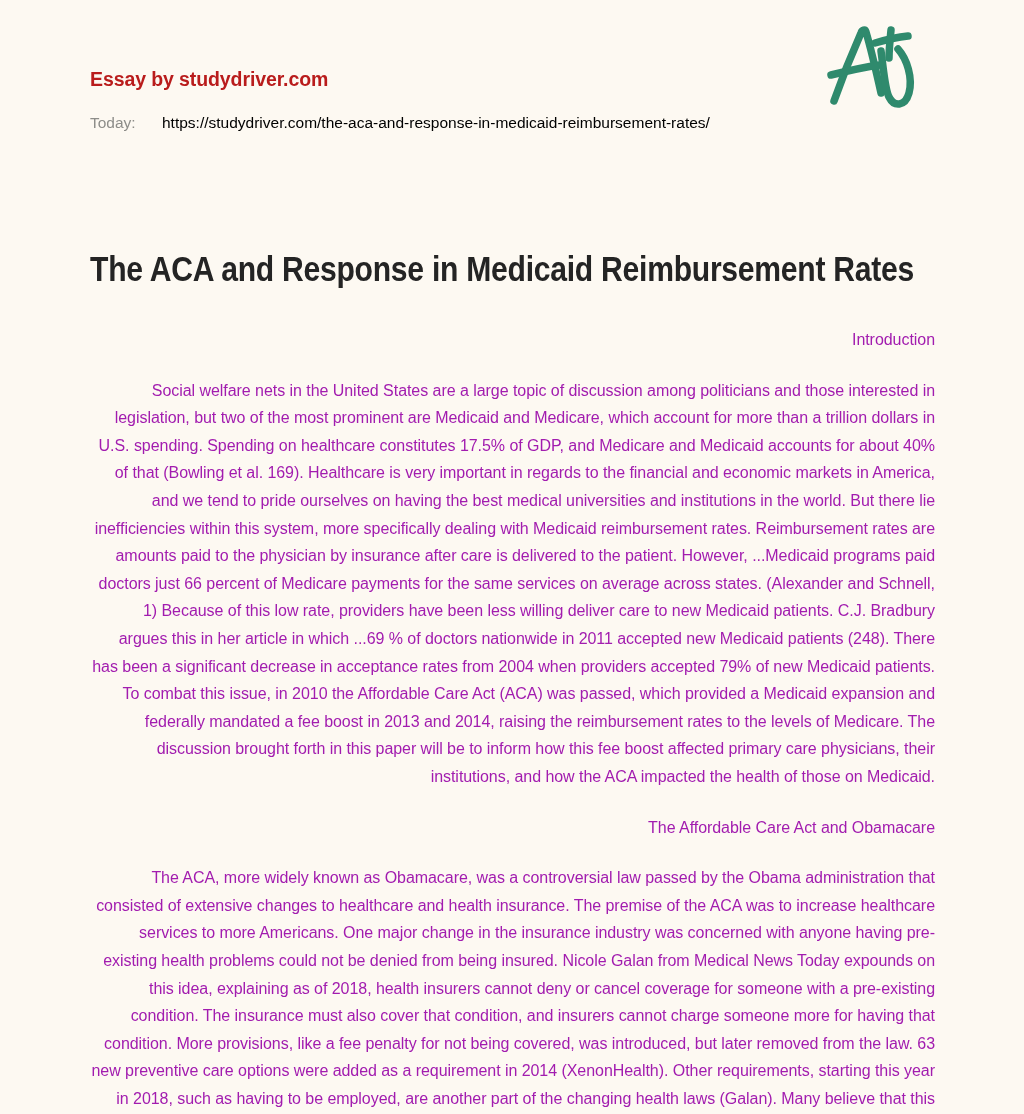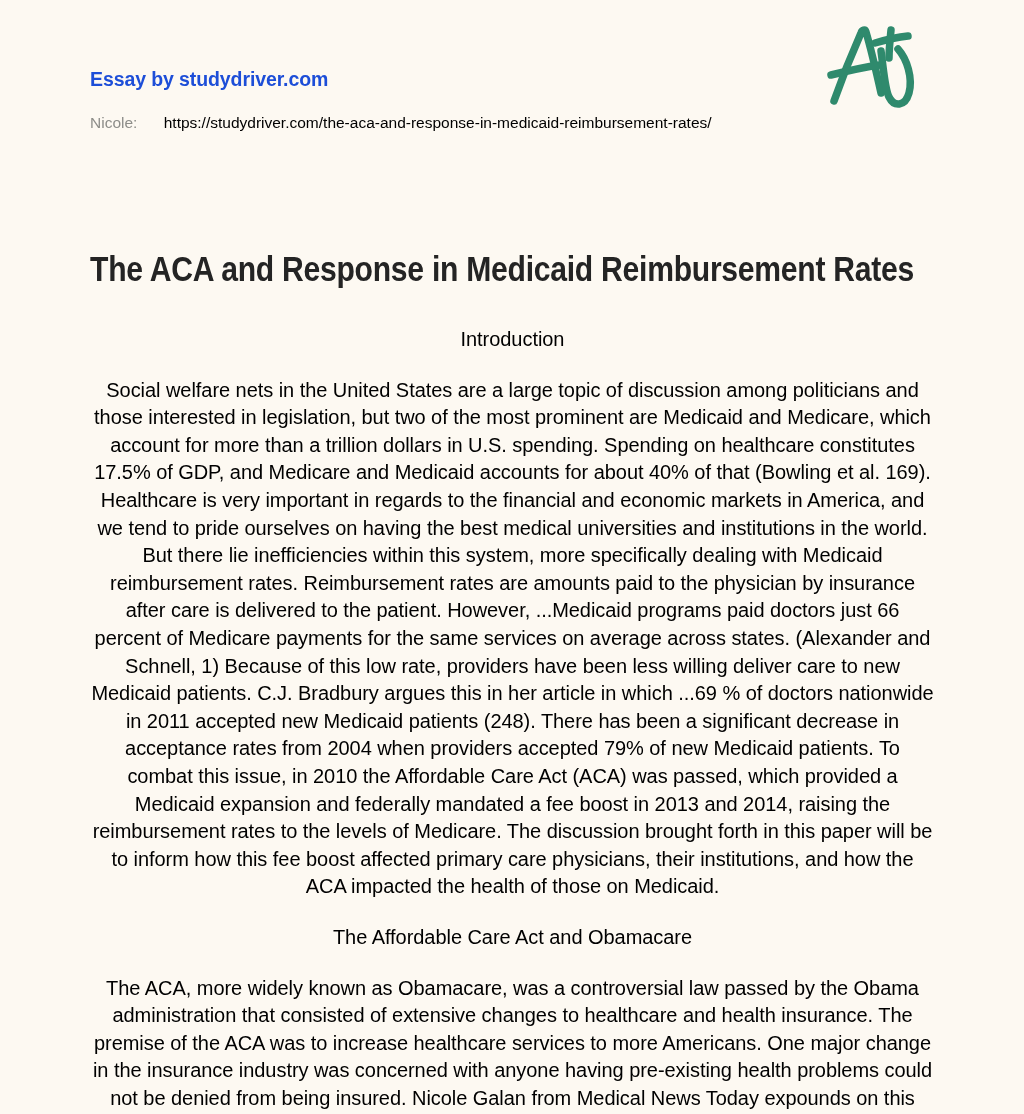--- a/index.html
+++ b/index.html
@@ -30,21 +30,21 @@
     position: relative;
     padding-top: 68px;
     min-height: 122px;
     box-sizing: border-box;
   }
 
   .brand-line {
     font-size: 19.5px;
     font-weight: bold;
     letter-spacing: -0.1px;
-    color: #1d4ed8;
+    color: #b91c1c;
     line-height: 1.2;
     white-space: nowrap;
   }
 
   .source-line {
     margin-top: 22px;
     font-size: 15.5px;
     line-height: 1.25;
     white-space: nowrap;
     color: #8a8a86;
@@ -86,44 +86,44 @@
     transform-origin: left center;
     white-space: nowrap;
   }
 
   
   .article {
     padding-top: 37px;
   }
   .article p {
     margin: 0 0 23px 0;
-    font-size: 20px;
+    font-size: 16px;
     line-height: 27.6px;
-    color: #000000;
-    text-align: center;
+    color: #a21caf;
+    text-align: right;
     letter-spacing: -0.05px;
   }
   .article p.heading-para {
     margin-bottom: 23px;
   }
   .article p:last-child {
     margin-bottom: 0;
   }
 </style>
 </head>
 <body>
 
 <div class="page">
 
   <div class="masthead">
 
     <div class="brand-line">Essay by studydriver.com</div>
 
     <div class="source-line">
-      <span class="source-label">Nicole:</span><span>&nbsp;</span><a class="source-url" href="#">https://studydriver.com/the-aca-and-response-in-medicaid-reimbursement-rates/</a>
+      <span class="source-label">Today:</span><span>&nbsp;</span><a class="source-url" href="#">https://studydriver.com/the-aca-and-response-in-medicaid-reimbursement-rates/</a>
     </div>
 
     <div class="logo">
       <svg viewBox="0 0 140 140" xmlns="http://www.w3.org/2000/svg">
         <g fill="none" stroke="#2f8a6d" stroke-width="7.5" stroke-linecap="round" stroke-linejoin="round">
 
           <path d="M33 104 C40 84, 52 54, 60 36 C61 33, 64 32, 65 35 C70 52, 76 78, 80 96"></path>
 
           <path d="M30 78 C46 74, 64 70, 79 68"></path>
 

